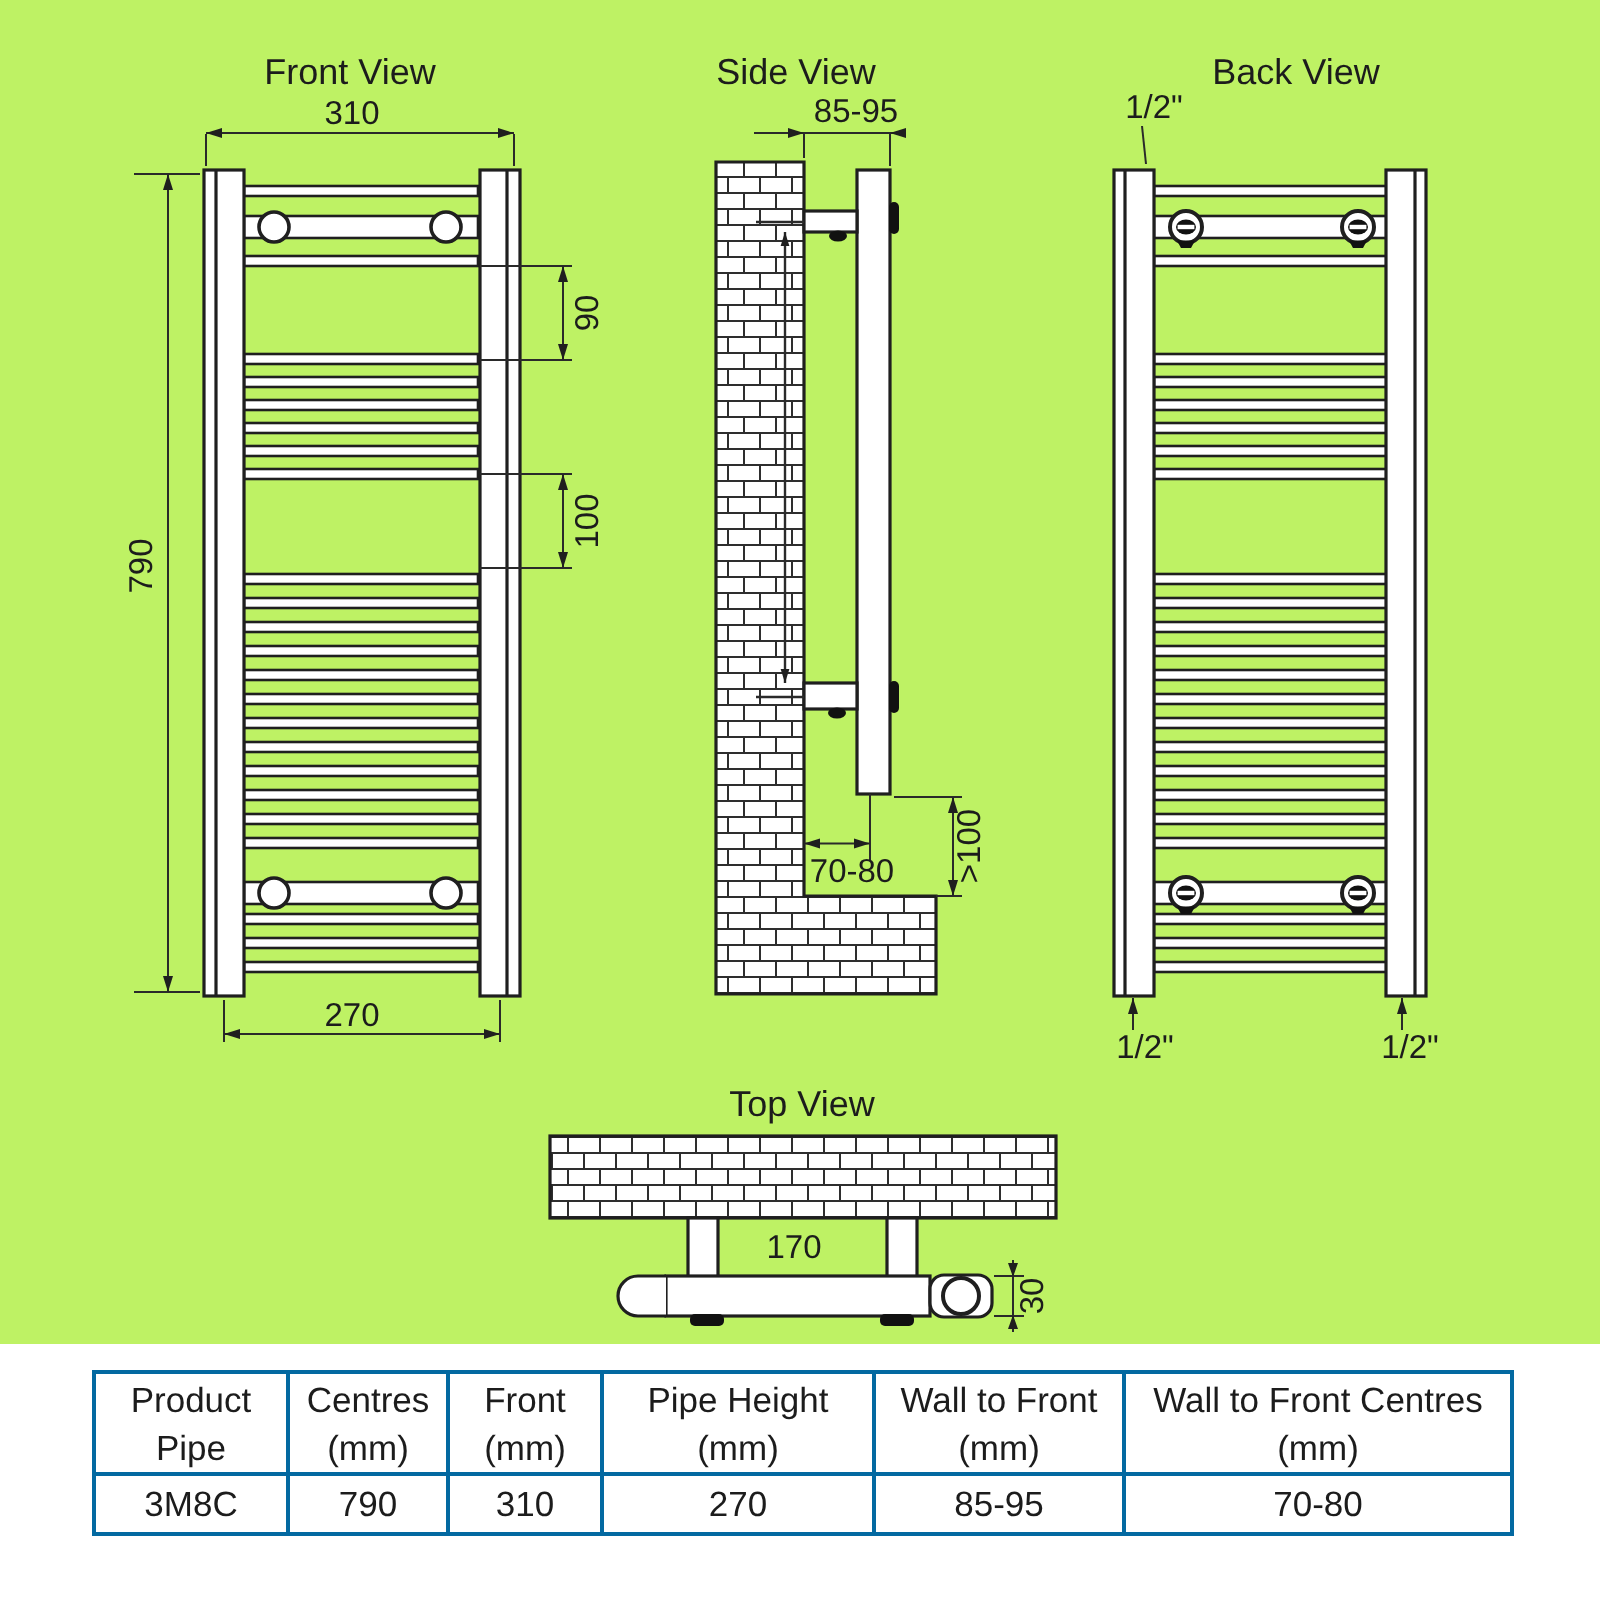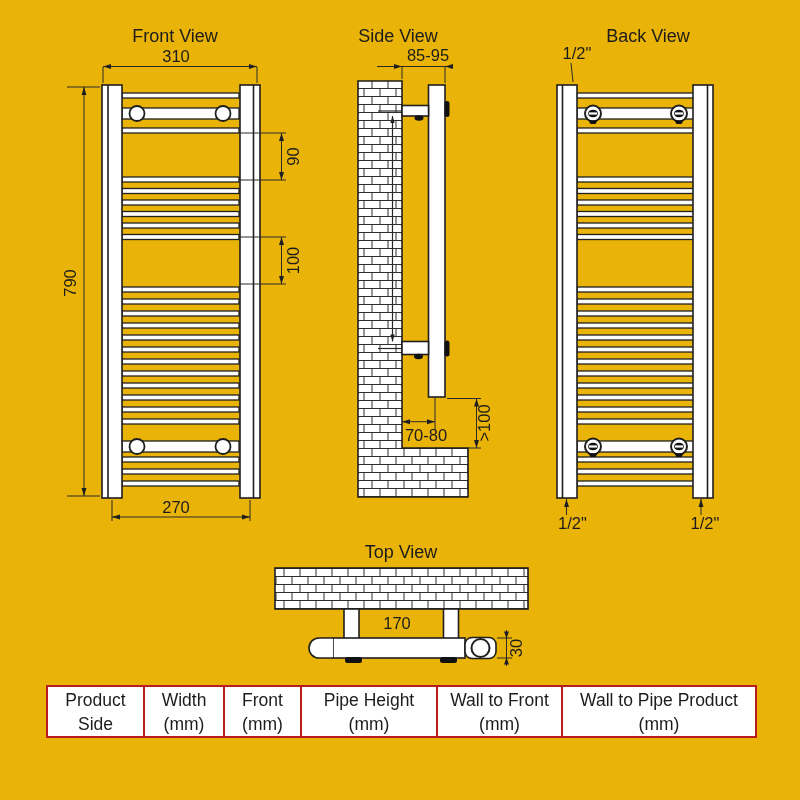--- a/index.html
+++ b/index.html
@@ -1,26 +1,26 @@
 <!DOCTYPE html>
 <html><head>
 <meta charset="utf-8">
 <style>
   html,body{margin:0;padding:0;background:#ffffff;width:800px;height:800px;overflow:hidden;}
   body{font-family:"Liberation Sans", sans-serif;color:#1c1c1c;}
-  .stage{position:relative;width:800px;height:800px;background:#eab308;}
+  .stage{position:relative;width:800px;height:672px;background:#bef264;}
   svg{position:absolute;left:0;top:0;}
   svg text{font-family:"Liberation Sans", sans-serif;fill:#1c1c1c;}
   .vtitle{font-size:18px;}
   .dimlab{font-size:16.5px;}
   
   .spec-table-wrap{position:absolute;left:46px;top:685px;}
   table.spec{border-collapse:collapse;table-layout:fixed;width:709px;background:#fff;}
   table.spec th, table.spec td{
-    border:2px solid #b91c1c;text-align:center;vertical-align:middle;
+    border:2px solid #0369a1;text-align:center;vertical-align:middle;
     font-weight:normal;font-size:17.5px;color:#1c1c1c;padding:0;
   }
   table.spec th{height:49px;line-height:24px;}
   table.spec td{height:28px;}
 </style>
 </head>
 <body>
 
 <div class="stage">
 
@@ -268,40 +268,48 @@
           <col style="width:80px">
           <col style="width:77px">
       <col style="width:136px">
           <col style="width:125px">
           <col style="width:194px">
     </colgroup>
     <tbody>
       <tr>
         <th>
           <div>Product</div>
-          <div>Side</div>
-        </th>
-        <th>
-          <div>Width</div>
+          <div>Pipe</div>
+        </th>
+        <th>
+          <div>Centres</div>
           <div>(mm)</div>
         </th>
         <th>
           <div>Front</div>
           <div>(mm)</div>
         </th>
         <th>
           <div>Pipe Height</div>
           <div>(mm)</div>
         </th>
         <th>
           <div>Wall to Front</div>
           <div>(mm)</div>
         </th>
         <th>
-          <div>Wall to Pipe Product</div>
-          <div>(mm)</div>
-        </th>
+          <div>Wall to Front Centres</div>
+          <div>(mm)</div>
+        </th>
+      </tr>
+      <tr>
+        <td>3M8C</td>
+        <td>790</td>
+        <td>310</td>
+        <td>270</td>
+        <td>85-95</td>
+        <td>70-80</td>
       </tr>
     </tbody>
   </table>
 </div>
 
 </div>
 
 </body></html>

